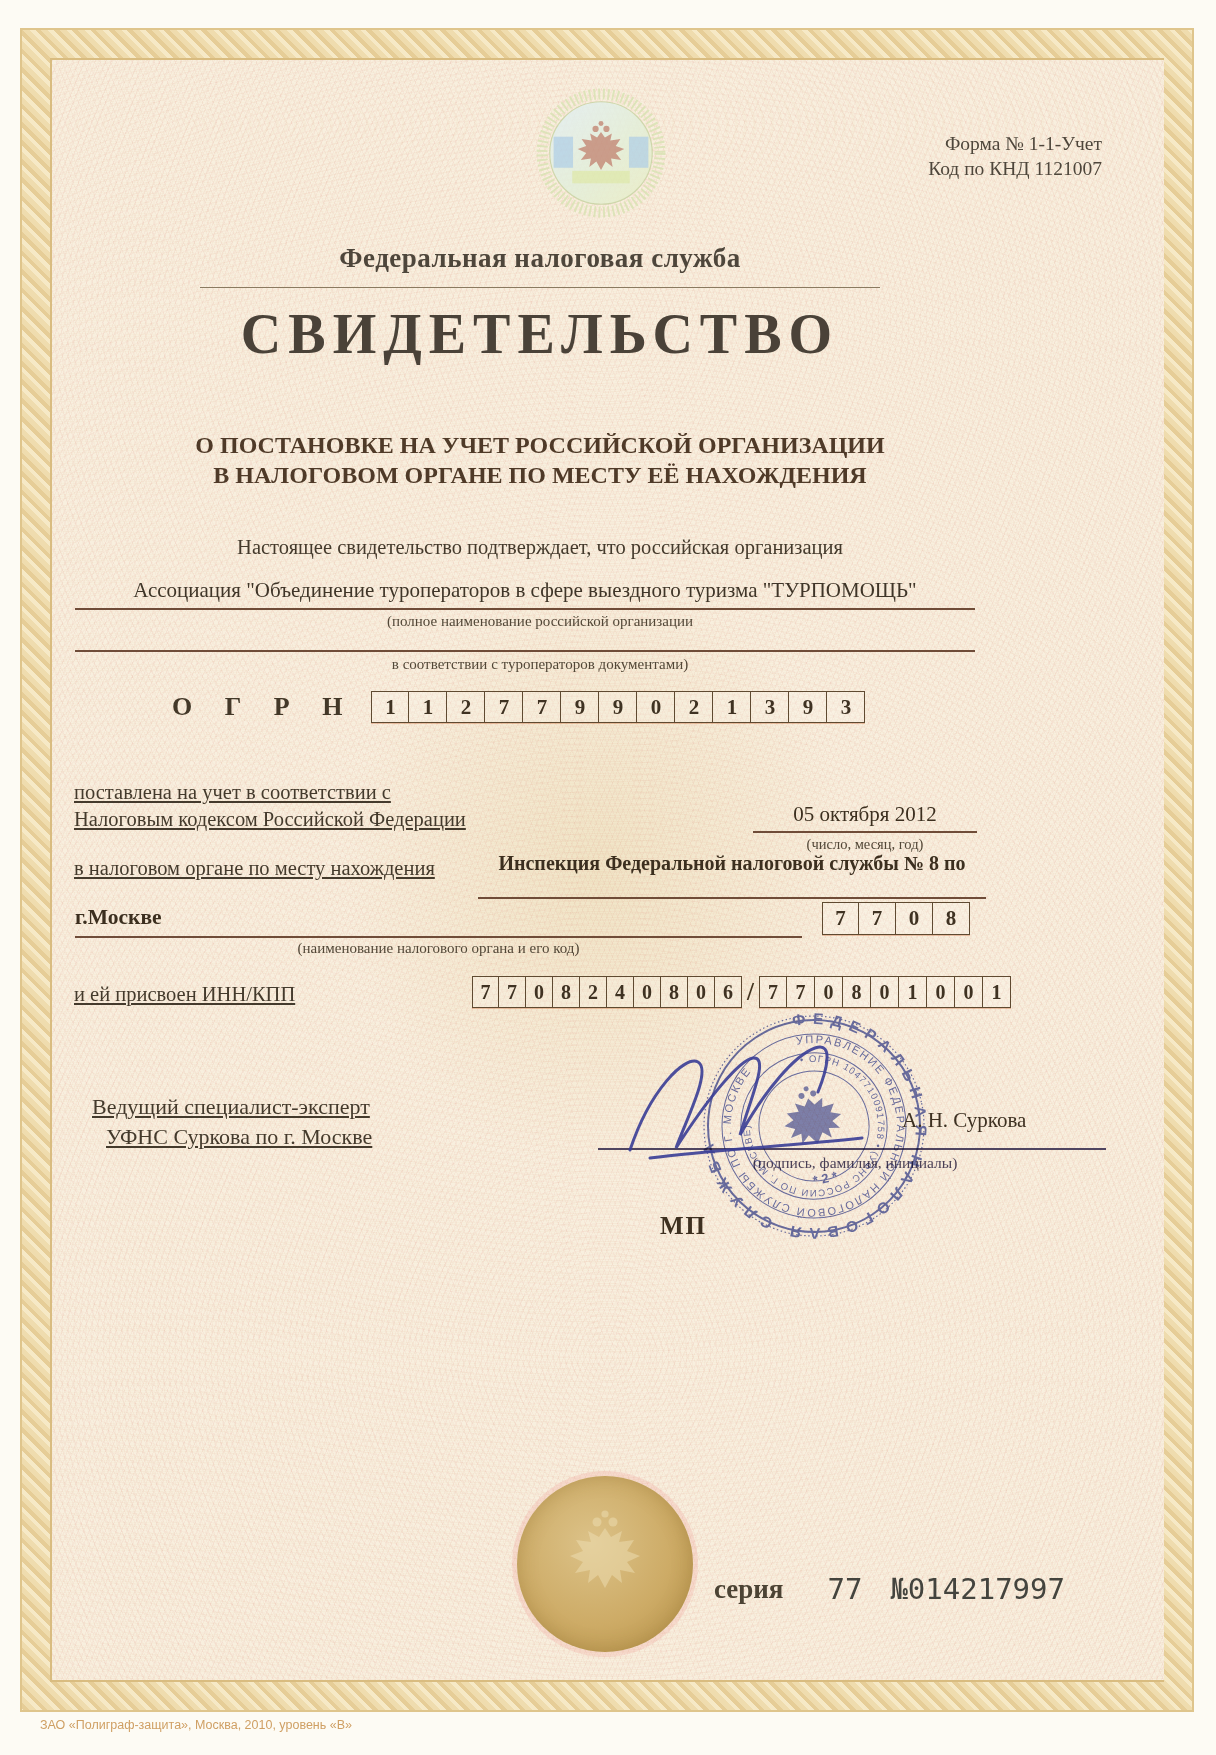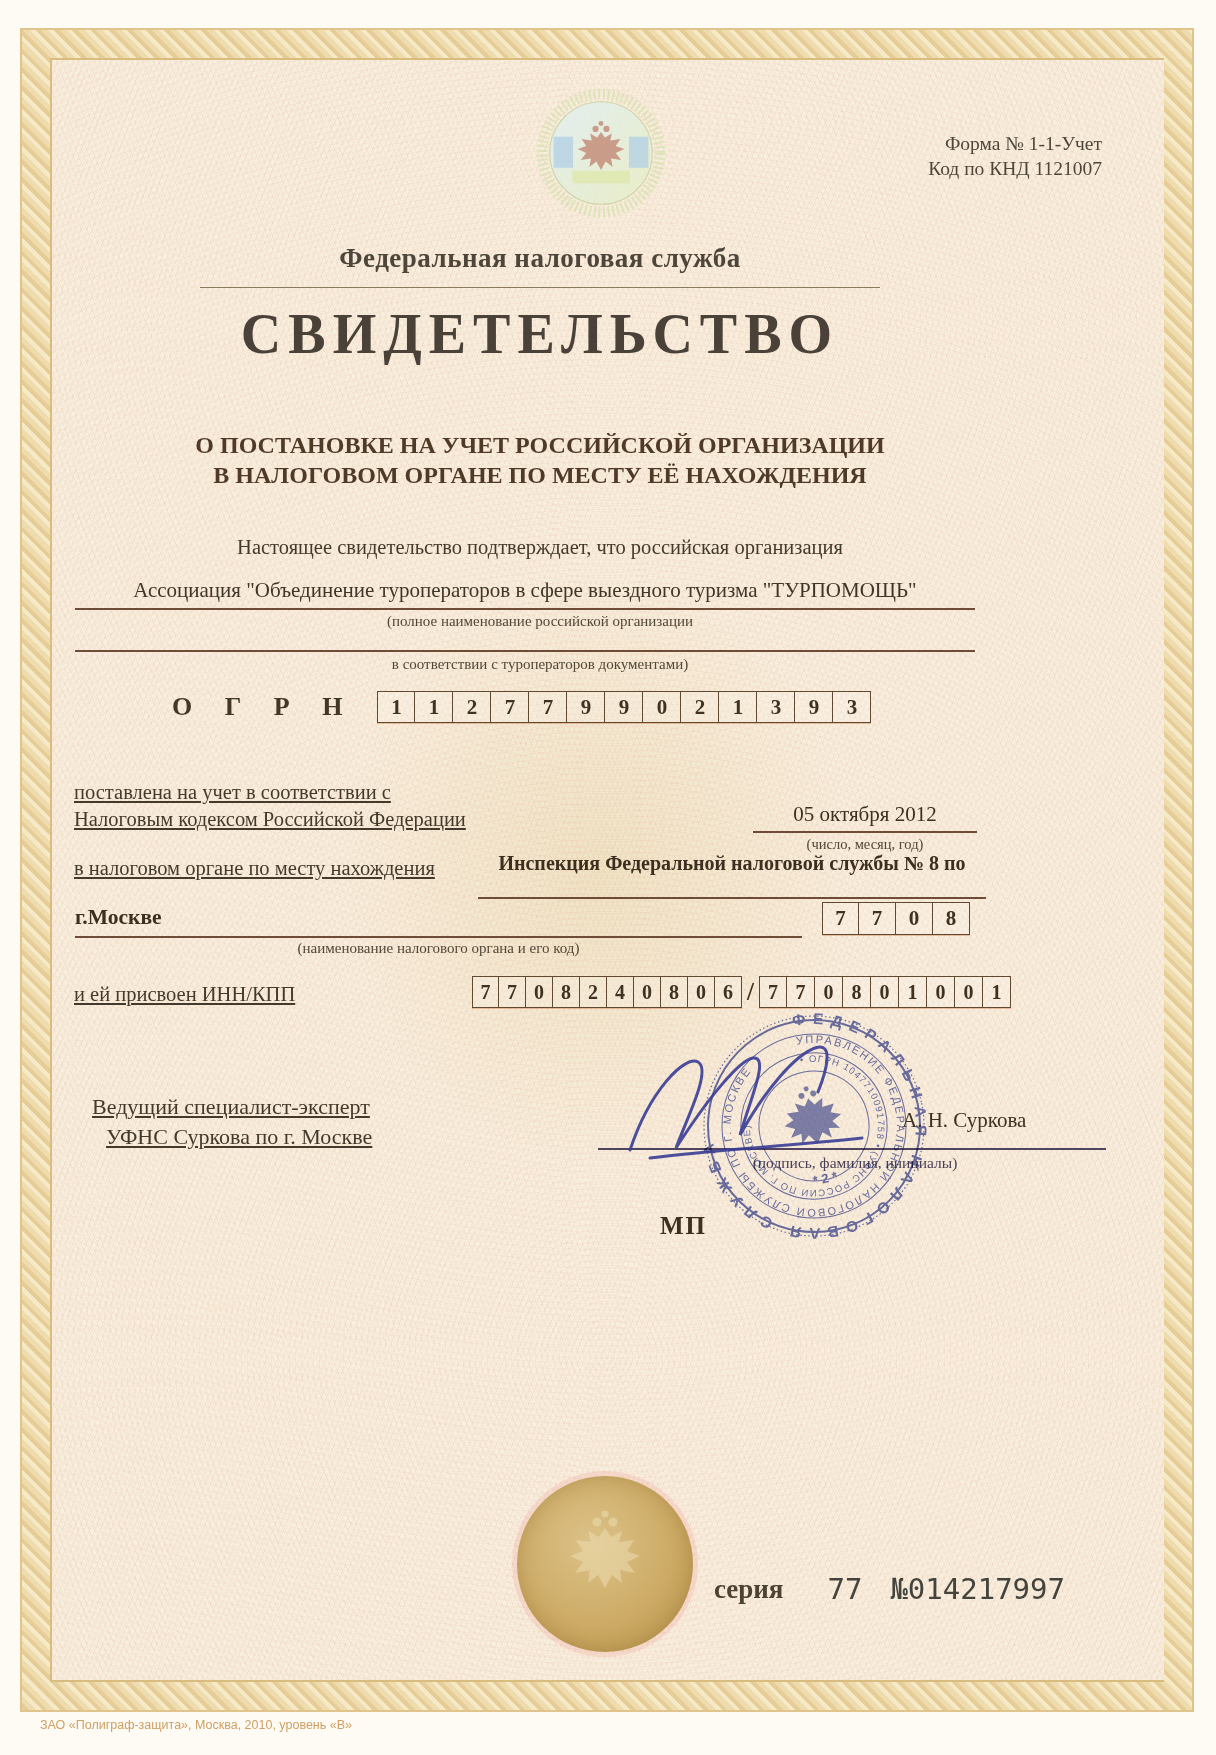--- a/index.html
+++ b/index.html
@@ -71,21 +71,21 @@
   .rule-blank{left:75px;top:650px;width:900px;border-top:2px solid var(--rule);}
   .caption-2{left:68px;top:656px;width:944px;}
 
   
   .cells{display:flex;}
   .cell{box-sizing:border-box;display:flex;align-items:center;justify-content:center;
     border:1.8px solid #5f4a31;background:rgba(253,248,238,.25);
     font-weight:bold;color:var(--digit-ink);box-shadow:0 1px 0 rgba(200,100,50,.35);}
   .cell+.cell{border-left:none;}
   .ogrn-row{left:172px;top:691px;display:flex;align-items:center;}
-  .ogrn-label{font-size:26px;font-weight:bold;letter-spacing:13px;color:#433828;margin-right:22px;white-space:nowrap;}
+  .ogrn-label{font-size:26px;font-weight:bold;letter-spacing:13px;color:#433828;margin-right:16px;white-space:nowrap;}
   .ogrn-row .cell{width:38px;height:32px;font-size:21px;}
   .code-cells{left:822px;top:902px;}
   .code-cells .cell{width:37px;height:33px;font-size:21px;}
   .innkpp-row{left:472px;top:976px;display:flex;align-items:center;}
   .inn-cells .cell{width:27px;height:32px;font-size:20px;}
   .kpp-cells .cell{width:28px;height:32px;font-size:20px;}
   .kpp-sep{font-size:25px;font-weight:bold;margin:0 5px;color:#43341f;}
 
   
   .reg-line{font-size:20.5px;color:var(--ink);text-decoration:underline;}

